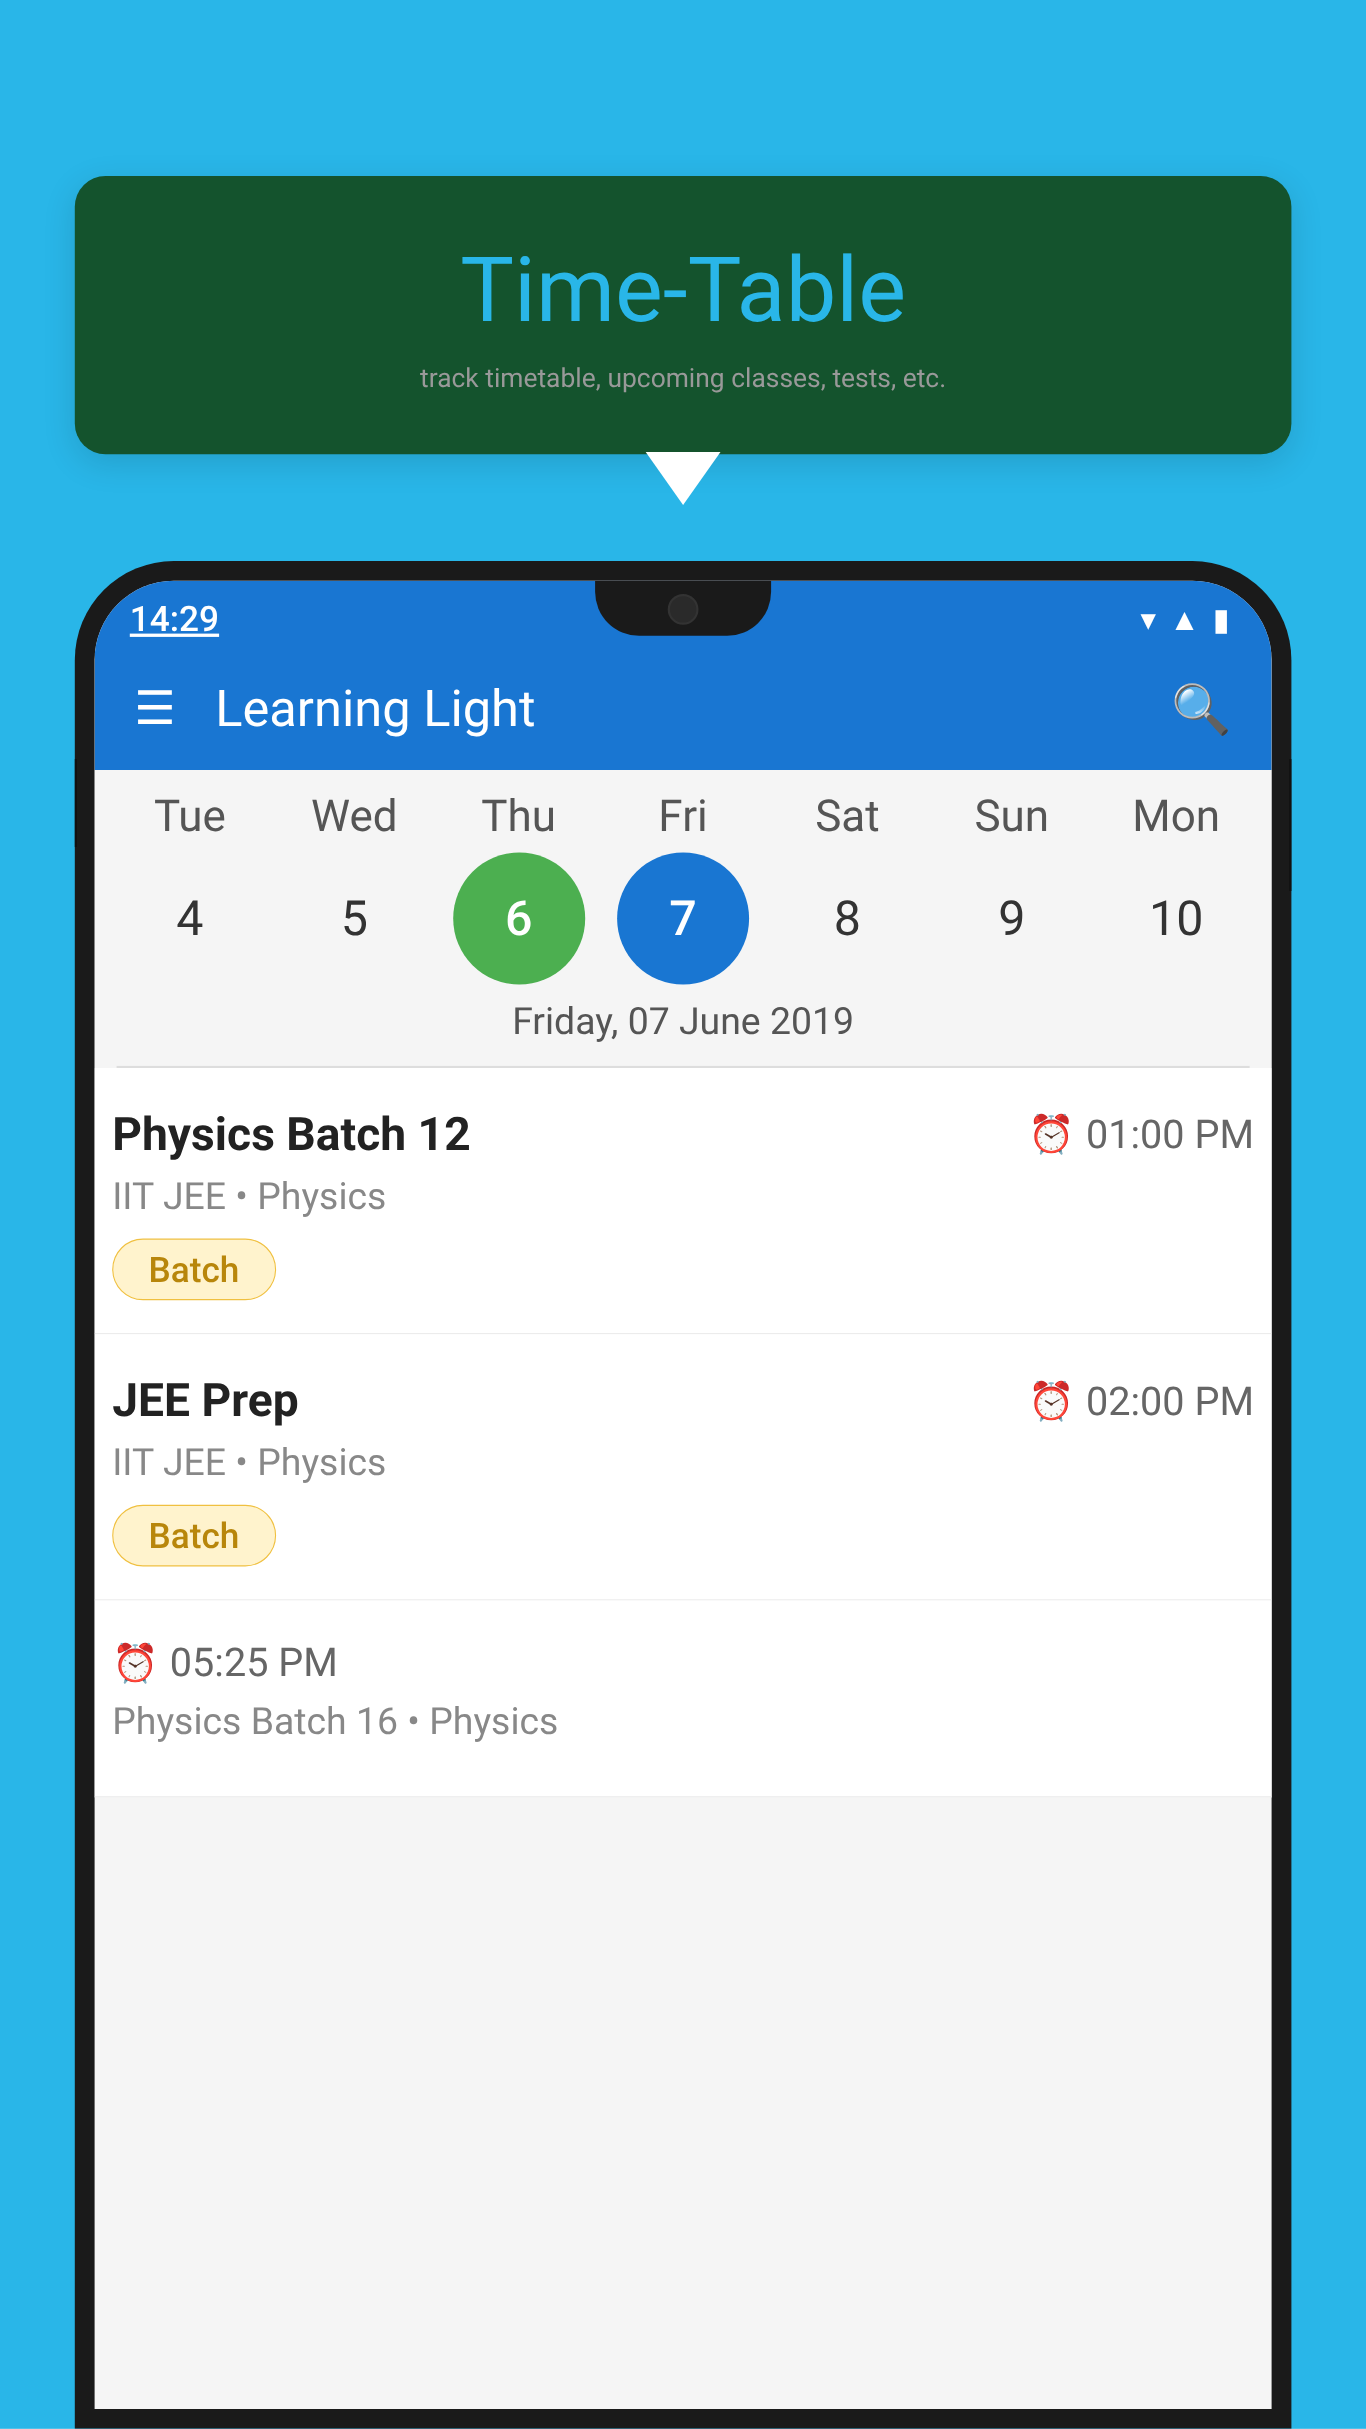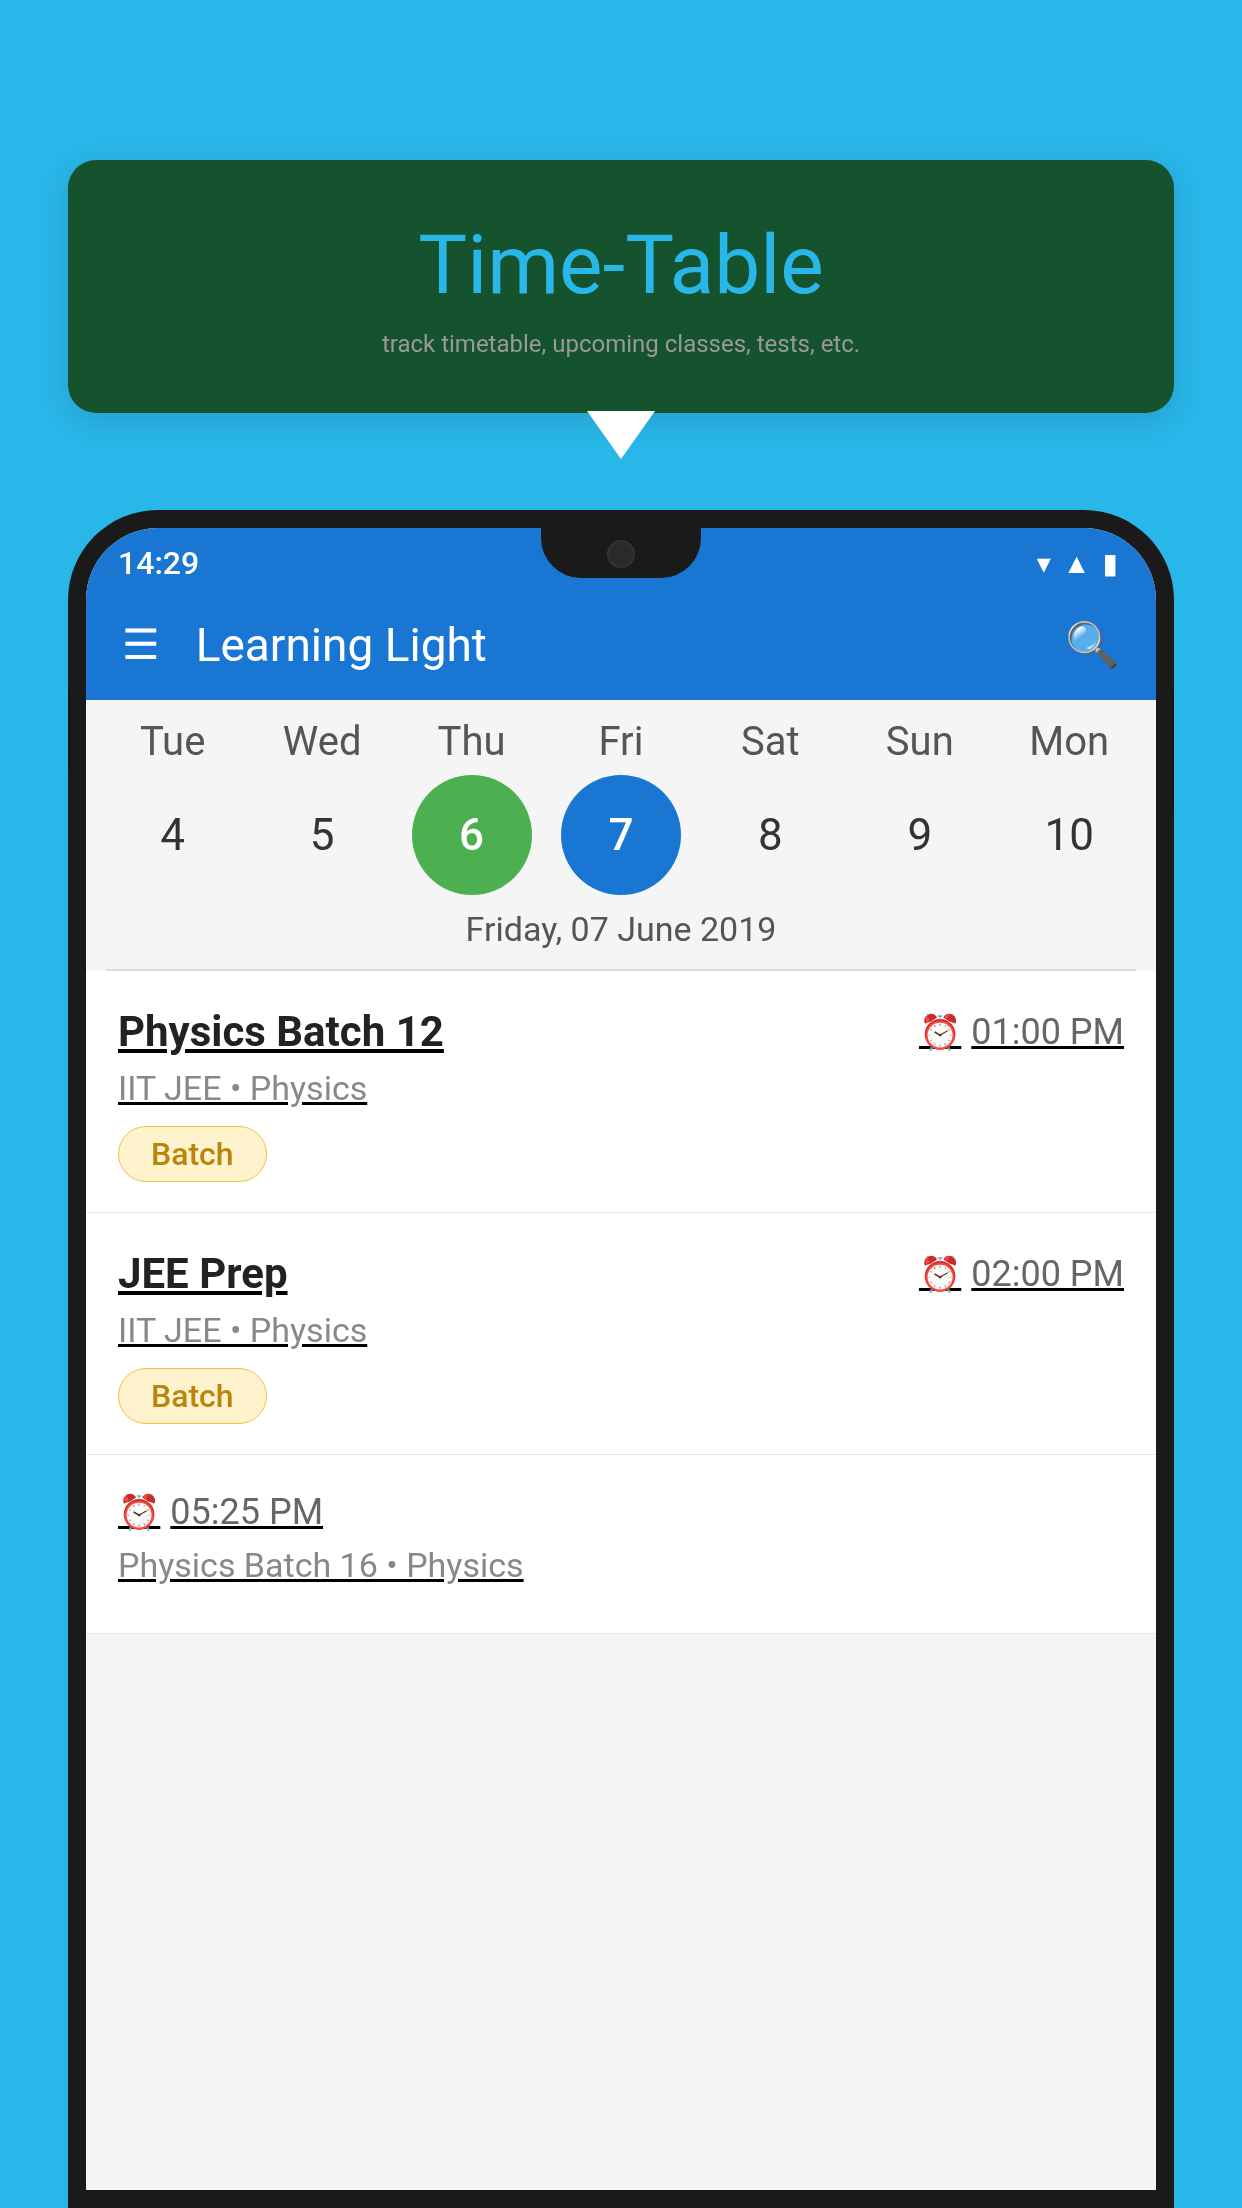--- a/index.html
+++ b/index.html
@@ -106,20 +106,21 @@
       align-items: center;
       justify-content: space-between;
       padding: 0 38px 0 32px;
       padding-top: 8px;
     }
 
     .status-time {
       color: white;
       font-size: 32px;
       font-weight: 500;
+      text-decoration: underline;
     }
 
     .status-icons {
       display: flex;
       align-items: center;
       gap: 12px;
     }
 
     .wifi-icon, .signal-icon, .battery-icon {
       color: white;
@@ -220,23 +221,22 @@
       margin: 0 20px;
     }
 
     
     .schedule-list {
       background: white;
     }
 
     .schedule-item {
       background: white;
-      padding: 36px 32px 30px;
+      padding: 36px 16px 30px;
       border-bottom: 1px solid #e8e8e8;
-      text-decoration: underline;
     }
 
     .schedule-item-header {
       display: flex;
       align-items: center;
       justify-content: space-between;
       margin-bottom: 12px;
     }
 
     .schedule-item-title {

